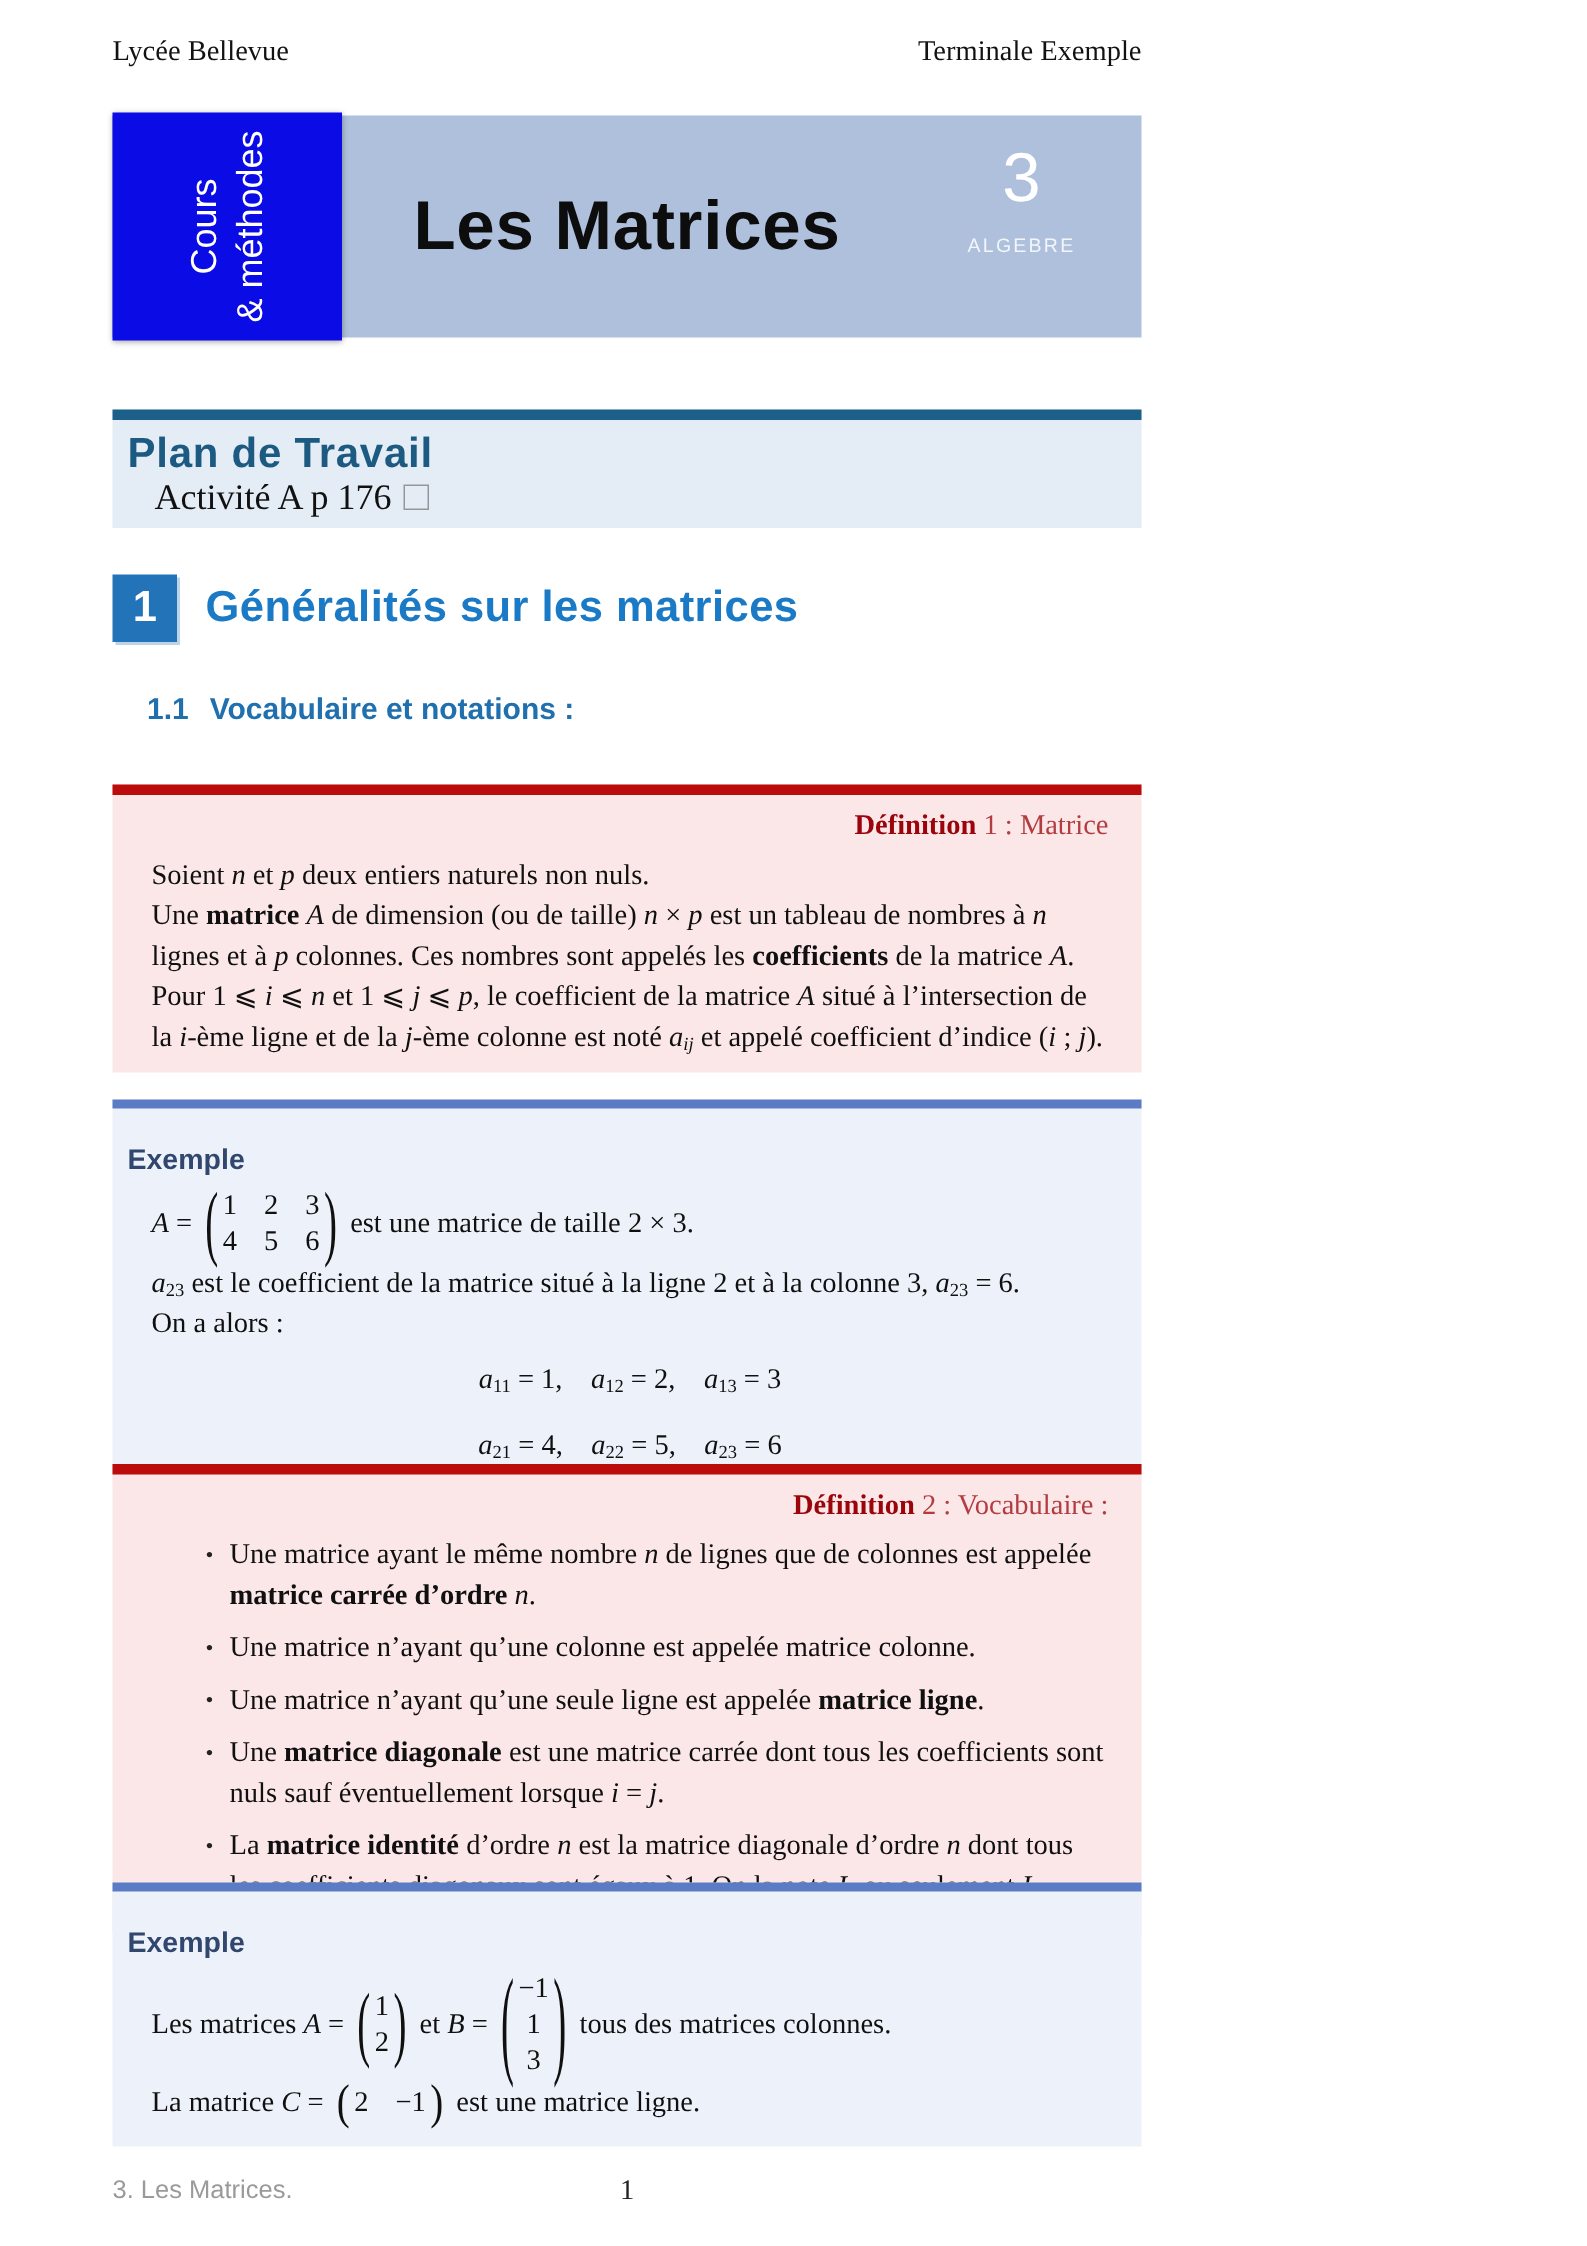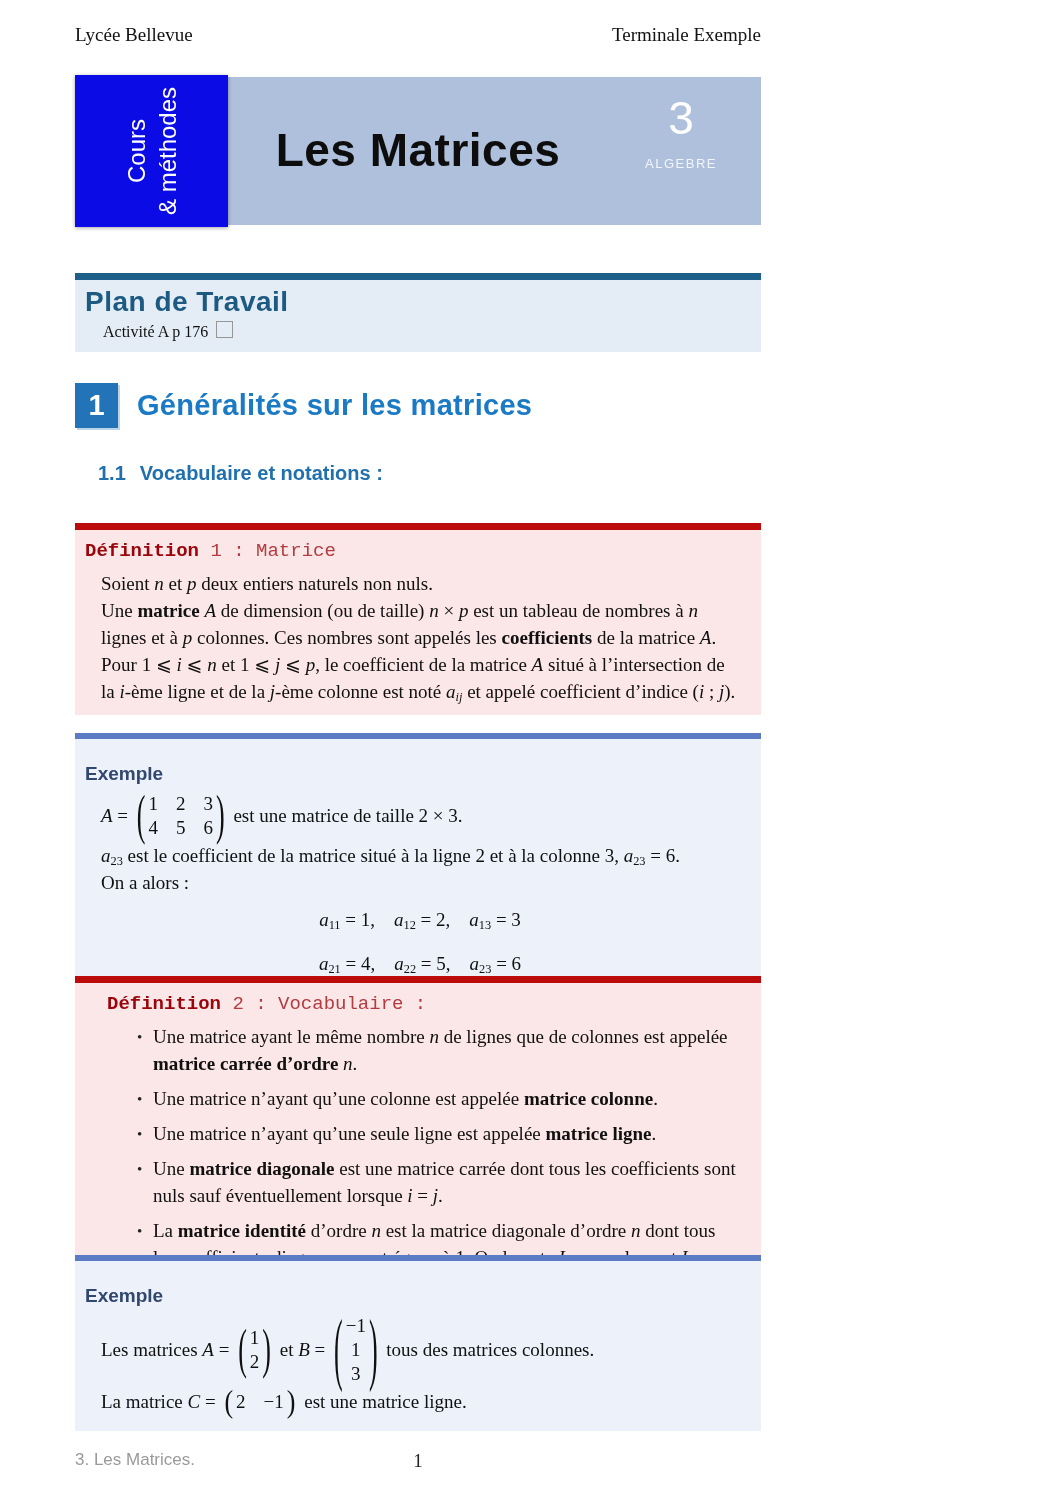--- a/index.html
+++ b/index.html
@@ -22,38 +22,38 @@
        font-size:46px;color:#0d0d0d;letter-spacing:.5px;}
   .banner-right{position:absolute;right:0;top:0;width:160px;text-align:center;color:#fff;
        font-family:"Liberation Sans",sans-serif;}
   .chnum{font-size:46px;margin-top:16px;line-height:1.1;font-weight:400;}
   .chcat{font-size:13px;letter-spacing:1.5px;margin-top:12px;color:#f2f6fb;}
 
   
   .plan{top:273px;border-top:7px solid #1c608a;background:#e4edf6;padding:6px 10px 8px 10px;}
   .plan-title{font-family:"Liberation Sans",sans-serif;font-weight:700;font-size:28px;
        color:#1d5a82;letter-spacing:.5px;line-height:32px;}
-  .plan-activity{font-size:16px;margin:2px 0 0 18px;color:#111;line-height:24px;}
+  .plan-activity{font-size:24px;margin:2px 0 0 18px;color:#111;line-height:24px;}
   .checkbox{display:inline-block;width:15px;height:15px;border:1.6px solid #979797;
        vertical-align:-1px;margin-left:8px;background:#e4edf6;}
 
   
   .secrow{top:383px;display:flex;align-items:center;gap:19px;font-family:"Liberation Sans",sans-serif;}
   .secnum{width:43px;height:45px;background:#2273b8;color:#fff;font-weight:700;font-size:29px;
        display:flex;align-items:center;justify-content:center;box-shadow:2px 2px 0 #bcd4e8;}
   .sectitle{color:#1b7ac5;font-weight:700;font-size:29px;letter-spacing:.3px;}
 
   .subsec{top:462px;padding-left:23px;font-family:"Liberation Sans",sans-serif;font-weight:700;
        font-size:20px;color:#2070af;display:flex;gap:14px;}
 
   
   .defbox{border-top:7px solid #bb0b0b;background:#fce7e8;padding:8px 22px 10px 10px;}
   .def1{top:523px;} .def2{top:976px;padding-left:32px;}
-  .deftitle{font-family:Liberation Mono, monospace;font-size:19px;color:#b23c40;
-       margin:2px 0 8px 0;}
+  .deftitle{font-family:Liberation Serif, serif;font-size:19px;color:#b23c40;
+       margin:2px 0 8px 0;text-align:right;}
   .deftitle .dlabel{font-weight:700;color:#9a040a;}
   .defbody{font-size:19px;line-height:27px;color:#101010;padding-left:16px;}
   .defbody .dline{margin:0;}
   ul.bullets{margin:2px 0 0 0;padding-left:30px;list-style:none;}
   ul.bullets li{position:relative;margin-bottom:8px;line-height:27px;}
   ul.bullets li::before{content:"\2022";position:absolute;left:-16px;top:1px;font-size:15px;color:#222;}
 
   
   .exbox{border-top:6px solid #5b7cc4;background:#edf2fa;padding:8px 22px 12px 10px;}
   .ex1{top:733px;} .ex2{top:1255px;}
@@ -159,21 +159,21 @@
   </div>
 
   <div class="abs defbox def2">
     <div class="deftitle">
       <span class="dlabel">Définition</span>
       <span>2 : Vocabulaire :</span>
     </div>
     <div class="defbody">
       <ul class="bullets">
         <li class="rich"><span>Une matrice ayant le même nombre </span><span style="font-style: italic;">n</span><span> de lignes que de colonnes est appelée </span><span style="font-weight: 700;">matrice carrée d’ordre</span><span> </span><span style="font-style: italic;">n</span><span>.</span></li>
-        <li class="rich"><span>Une matrice n’ayant qu’une colonne est appelée </span><span style="font-weight: 700; text-align: center;">matrice colonne</span><span>.</span></li>
+        <li class="rich"><span>Une matrice n’ayant qu’une colonne est appelée </span><span style="font-weight: 400; text-align: center;">matrice colonne</span><span>.</span></li>
         <li class="rich"><span>Une matrice n’ayant qu’une seule ligne est appelée </span><span style="font-weight: 700;">matrice ligne</span><span>.</span></li>
         <li class="rich"><span>Une </span><span style="font-weight: 700;">matrice diagonale</span><span> est une matrice carrée dont tous les coefficients sont nuls sauf éventuellement lorsque </span><span style="font-style: italic;">i</span><span> = </span><span style="font-style: italic;">j</span><span>.</span></li>
         <li class="rich"><span>La </span><span style="font-weight: 700;">matrice identité</span><span> d’ordre </span><span style="font-style: italic;">n</span><span> est la matrice diagonale d’ordre </span><span style="font-style: italic;">n</span><span> dont tous les coefficients diagonaux sont égaux à 1. On la note </span><span style="font-style: italic;">I</span><sub style="font-style: italic;">n</sub><span> ou seulement </span><span style="font-style: italic;">I</span><span>.</span></li>
       </ul>
     </div>
   </div>
 
   <div class="abs exbox ex2">
     <div class="extitle">Exemple</div>
     <div class="exbody">

